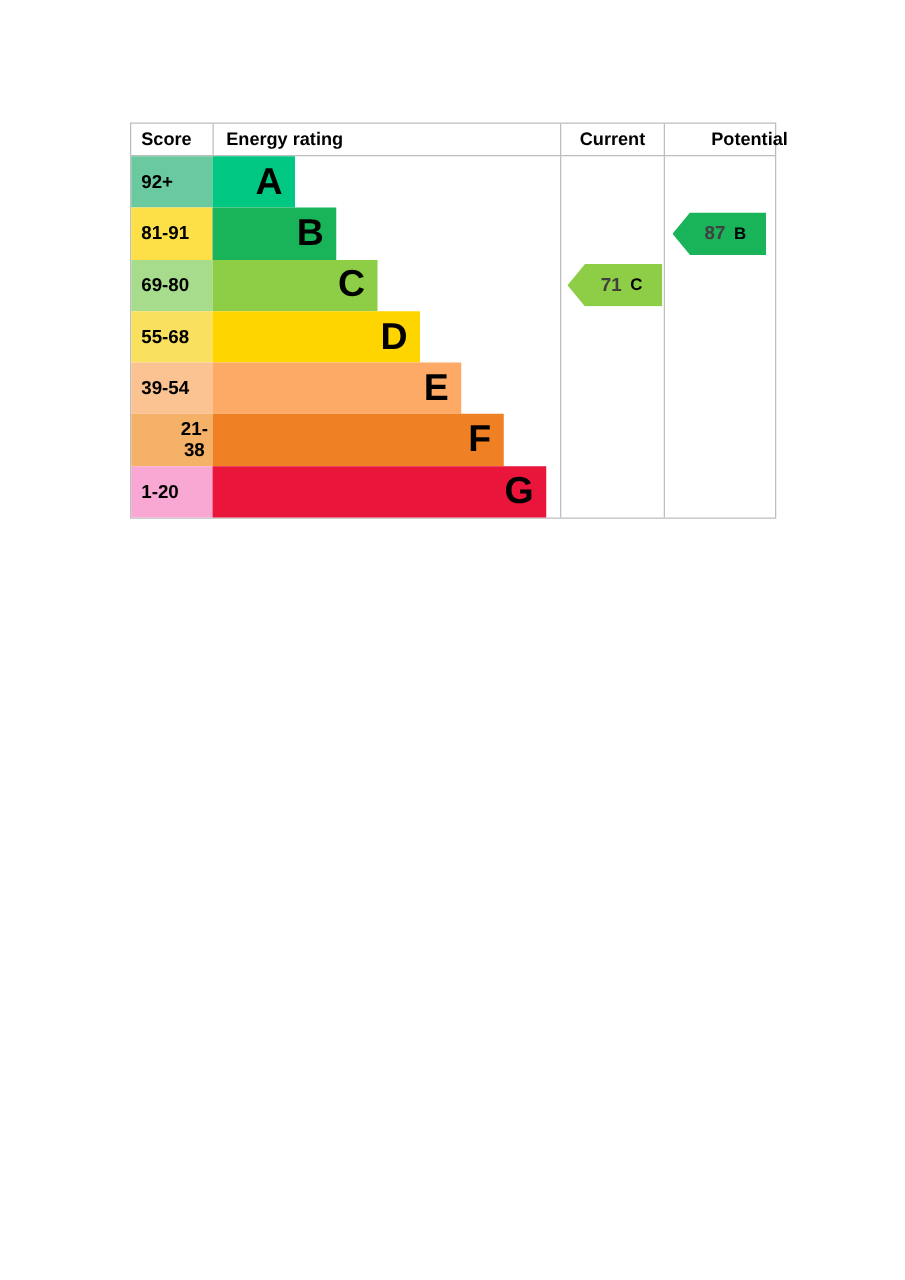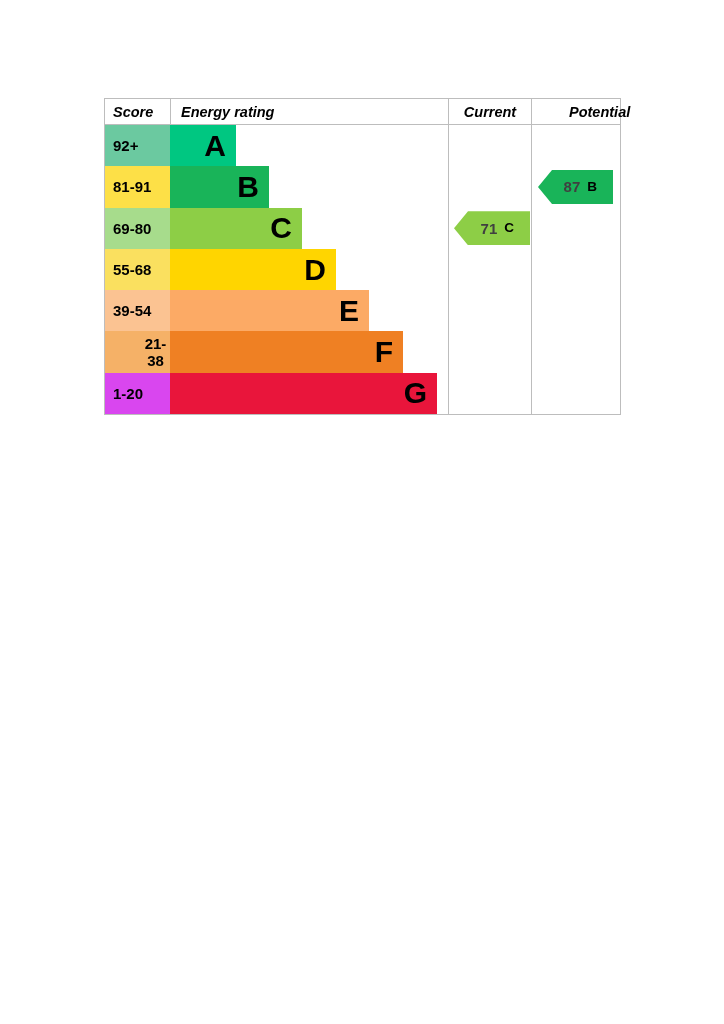--- a/index.html
+++ b/index.html
@@ -41,21 +41,20 @@
   .hdr-cell {
     position: absolute;
     top: 0;
     height: 26px;
     line-height: 26px;
     font-size: 14.5px;
     font-weight: bold;
     color: #000000;
     box-sizing: border-box;
     white-space: nowrap;
-    font-style: italic;
   }
   .hdr-score     { left: 0px;   width: 65px;  padding-left: 8px; }
   .hdr-rating    { left: 65px;  width: 278px; padding-left: 10px; border-left: 1px solid #bdbdbd; }
   .hdr-current   { left: 343px; width: 83px;  border-left: 1px solid #bdbdbd; text-align: center; }
   .hdr-potential { left: 426px; width: 89px;  border-left: 1px solid #bdbdbd; text-align: center; padding-left: 37px; }
 
   
   .epc-body {
     position: absolute;
     left: 0;
@@ -186,21 +185,21 @@
           <span class="rating-letter">E</span>
         </div>
       </div>
       <div class="band-row">
         <div class="score-cell" style="background: rgb(245, 177, 103); padding-left: 36px;">21-38</div>
         <div class="rating-bar" style="background: rgb(239, 128, 35); width: 233px;">
           <span class="rating-letter">F</span>
         </div>
       </div>
       <div class="band-row">
-        <div class="score-cell" style="background: #d946ef;">1-20</div>
+        <div class="score-cell" style="background: #f9a8d4;">1-20</div>
         <div class="rating-bar" style="background: rgb(233, 21, 59); width: 267px;">
           <span class="rating-letter">G</span>
         </div>
       </div>
       <div class="vrule vrule-current"></div>
       <div class="vrule vrule-potential"></div>
       <div class="marker" id="marker-current" style="background: rgb(141, 206, 70); top: 86.2143px;">
         <span class="marker-value">71</span>
         <span class="marker-band">C</span>
       </div>

